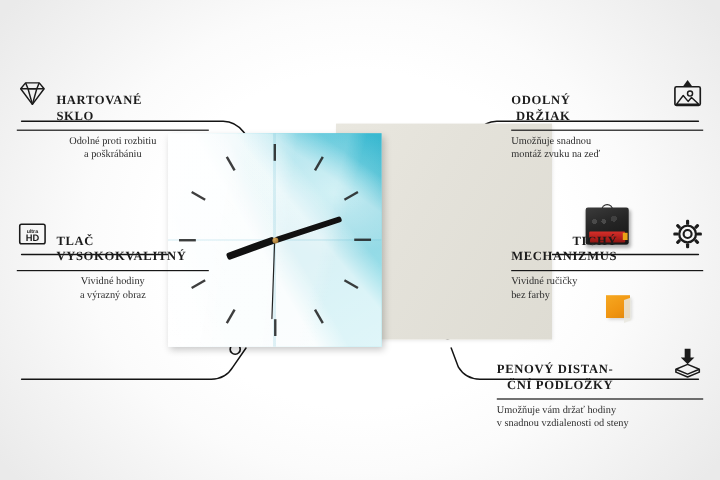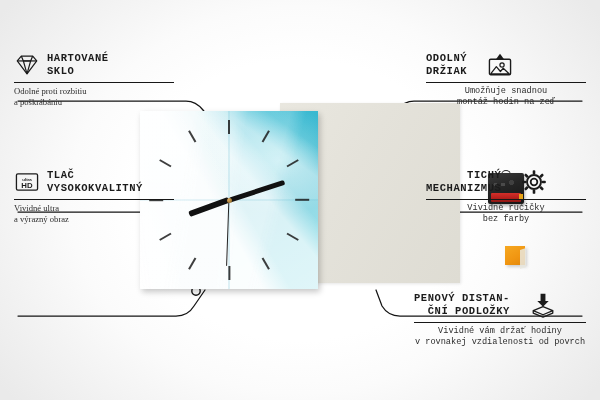--- a/index.html
+++ b/index.html
@@ -166,61 +166,63 @@
   .feat {
     position: absolute;
     width: 160px;
   }
   .feat .head {
     display: flex;
     align-items: center;
     gap: 7px;
   }
   .feat.left .head { justify-content: flex-start; }
-  .feat.right .head { justify-content: flex-start; gap: 20px; }
+  .feat.right .head { justify-content: space-between; gap: 20px; }
 
   .feat .title {
-    font-family: Liberation Mono, monospace;
+    font-family: Liberation Serif, serif;
     font-weight: bold;
     font-size: 10.5px;
     letter-spacing: 0.55px;
     line-height: 13px;
     color: #1b1b1b;
     text-transform: uppercase;
+    margin-top: 26px;
   }
   .feat.right .title { text-align: right; }
 
   .feat .rule {
     height: 0;
     border-top: 1.1px solid #171717;
     margin-top: 4px;
     margin-bottom: 3px;
   }
 
   .feat .desc {
     font-family: "Liberation Serif", serif;
     font-size: 8.6px;
     line-height: 11px;
     color: #2c2c2c;
-  }
-  .feat.right .desc { text-align: center; font-family: Liberation Mono, monospace; }
+    text-align: center;
+  }
+  .feat.right .desc { text-align: left; }
 
   .ico {
     width: 26px; height: 26px;
     flex: 0 0 26px;
     display: block;
   }
 
   
   #f-glass   { left: 14px;  top: 52px;  }
   #f-print   { left: 14px;  top: 169px; }
   #f-edges   { left: 14px;  top: 279px; }
   #f-holder  { left: 426px; top: 52px;  }
   #f-mech    { left: 426px; top: 169px; }
-  #f-foam    { left: 426px; top: 292px; }
+  #f-foam    { left: 426px; top: 276px; }
 
   #f-holder, #f-mech, #f-foam { width: 160px; }
 
 </style>
 </head>
 <body>
 
 <div id="stage">
 
   <svg id="wires" viewBox="0 0 600 400">
@@ -322,21 +324,21 @@
         <text x="16" y="14.6" font-family="Liberation Sans, sans-serif" font-size="5.4" font-weight="bold" text-anchor="middle" fill="#1b1b1b">ultra</text>
         <text x="16" y="23.4" font-family="Liberation Sans, sans-serif" font-size="9.6" font-weight="bold" text-anchor="middle" fill="#1b1b1b">HD</text>
       </svg>
       <div class="title">
         <div>TLAČ</div>
         <div>VYSOKOKVALITNÝ</div>
       </div>
     </div>
     <div class="rule"></div>
     <div class="desc">
-      <div>Vividné ultra</div>
+      <div>Vividné hodiny</div>
       <div>a výrazný obraz</div>
     </div>
   </div>
 
 
   <div class="feat right" id="f-holder">
     <div class="head">
       <div class="title">
         <div>ODOLNÝ</div>
         <div>DRŽIAK</div>
@@ -344,21 +346,21 @@
       <svg class="ico" viewBox="0 0 32 32">
         <path d="M16 2 L11 9 L21 9 Z" fill="#1b1b1b"></path>
         <rect x="3" y="9" width="26" height="19" rx="1.6" fill="none" stroke="#1b1b1b" stroke-width="1.7"></rect>
         <circle cx="18.5" cy="16" r="2.6" fill="none" stroke="#1b1b1b" stroke-width="1.5"></circle>
         <path d="M4.5 27 L11.5 18 L16.5 24 L20 20 L27.5 27 Z" fill="none" stroke="#1b1b1b" stroke-width="1.5" stroke-linejoin="round"></path>
       </svg>
     </div>
     <div class="rule"></div>
     <div class="desc">
       <div>Umožňuje snadnou</div>
-      <div>montáž hodin na zeď</div>
+      <div>montáž zvuku na zeď</div>
     </div>
   </div>
 
   <div class="feat right" id="f-mech">
     <div class="head">
       <div class="title">
         <div>TICHÝ</div>
         <div>MECHANIZMUS</div>
       </div>
       <svg class="ico" viewBox="0 0 32 32">
@@ -392,18 +394,18 @@
         <div>ČNÍ PODLOŽKY</div>
       </div>
       <svg class="ico" viewBox="0 0 32 32">
         <path d="M13 2 L19 2 L19 11 L23 11 L16 18 L9 11 L13 11 Z" fill="#1b1b1b"></path>
         <path d="M16 18 L28 23 L16 28 L4 23 Z" fill="none" stroke="#1b1b1b" stroke-width="1.6" stroke-linejoin="round"></path>
         <path d="M4 23 L4 26 L16 31 L28 26 L28 23" fill="none" stroke="#1b1b1b" stroke-width="1.6" stroke-linejoin="round"></path>
       </svg>
     </div>
     <div class="rule"></div>
     <div class="desc">
-      <div>Vividné vám držať hodiny</div>
-      <div>v rovnakej vzdialenosti od povrch</div>
+      <div>Umožňuje vám držať hodiny</div>
+      <div>v snadnou vzdialenosti od steny</div>
     </div>
   </div>
 
 </div>
 
 </body></html>

